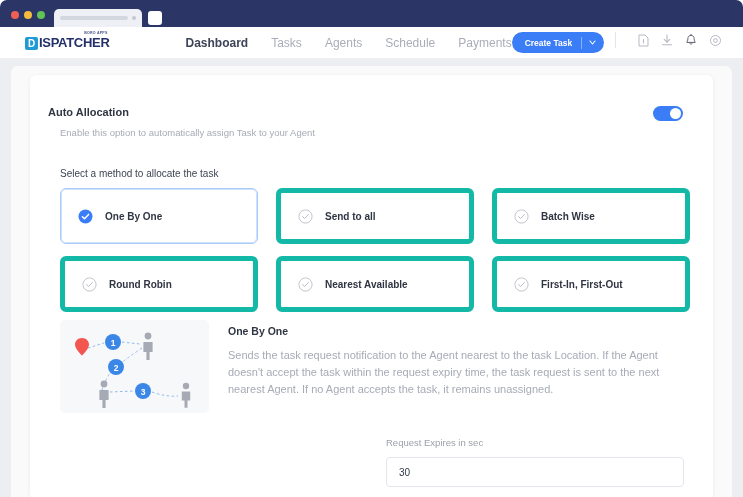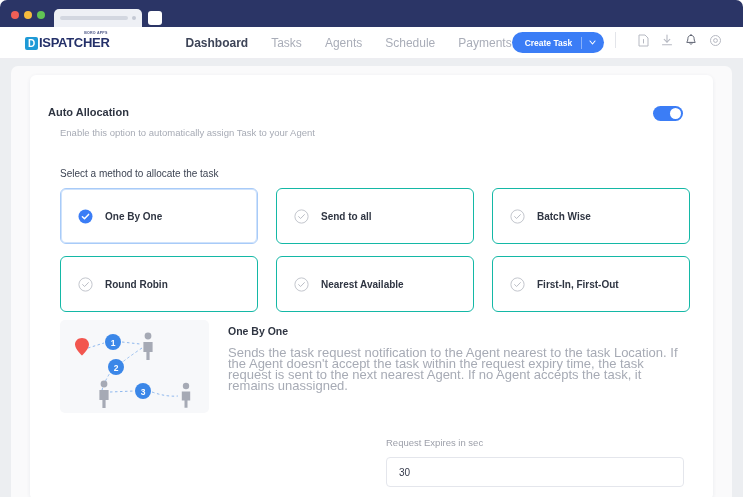--- a/index.html
+++ b/index.html
@@ -247,21 +247,21 @@
     position: absolute;
     left: 30px; top: 113px;
     width: 624px;
     display: grid;
     grid-template-columns: repeat(3, 198px);
     grid-column-gap: 18px;
     grid-row-gap: 12px;
   }
   .method-card {
     height: 56px;
-    border: 1px solid #14b8a6;
+    border: 5px solid #14b8a6;
     border-radius: 6px;
     display: flex;
     align-items: center;
     padding-left: 17px;
     gap: 12px;
     cursor: pointer;
     background: #ffffff;
   }
   .method-card.selected {
     border: 1px solid #a8cbf8;
@@ -293,22 +293,22 @@
     left: 198px; top: 250px;
     width: 460px;
   }
   .desc-title {
     font-size: 10.5px;
     font-weight: bold;
     color: #2f3542;
     margin-bottom: 10px;
   }
   .desc-body {
-    font-size: 13px;
-    line-height: 11px;
+    font-size: 11px;
+    line-height: 17px;
     color: #a7abb5;
   }
 
   
   .field {
     position: absolute;
     top: 362px;
     width: 298px;
   }
   .field.left { left: 30px; }

